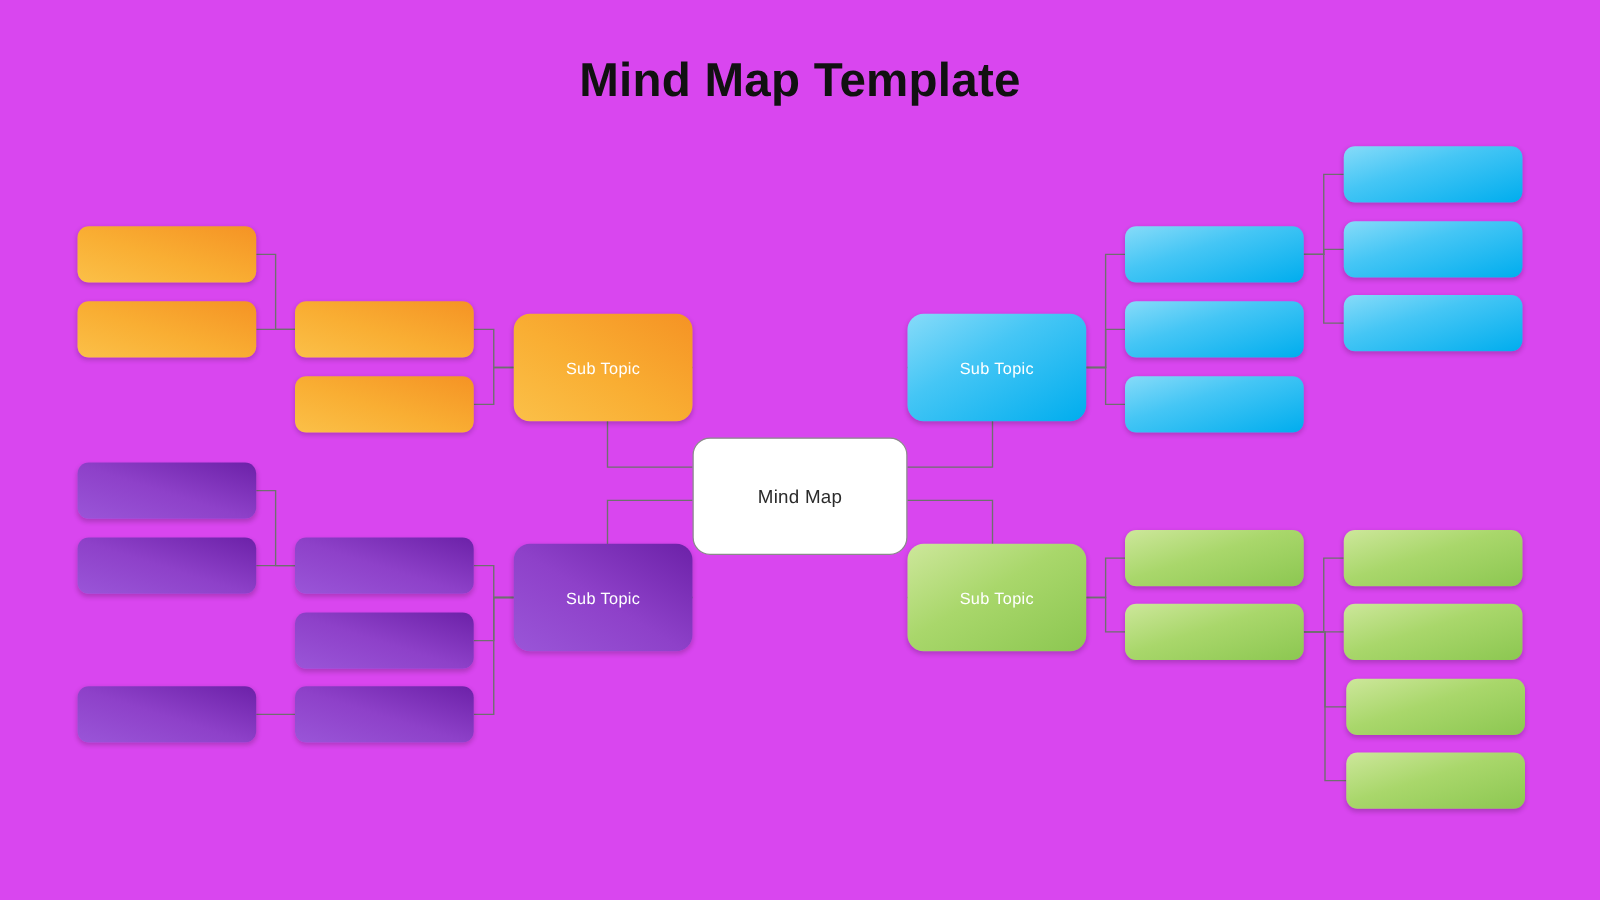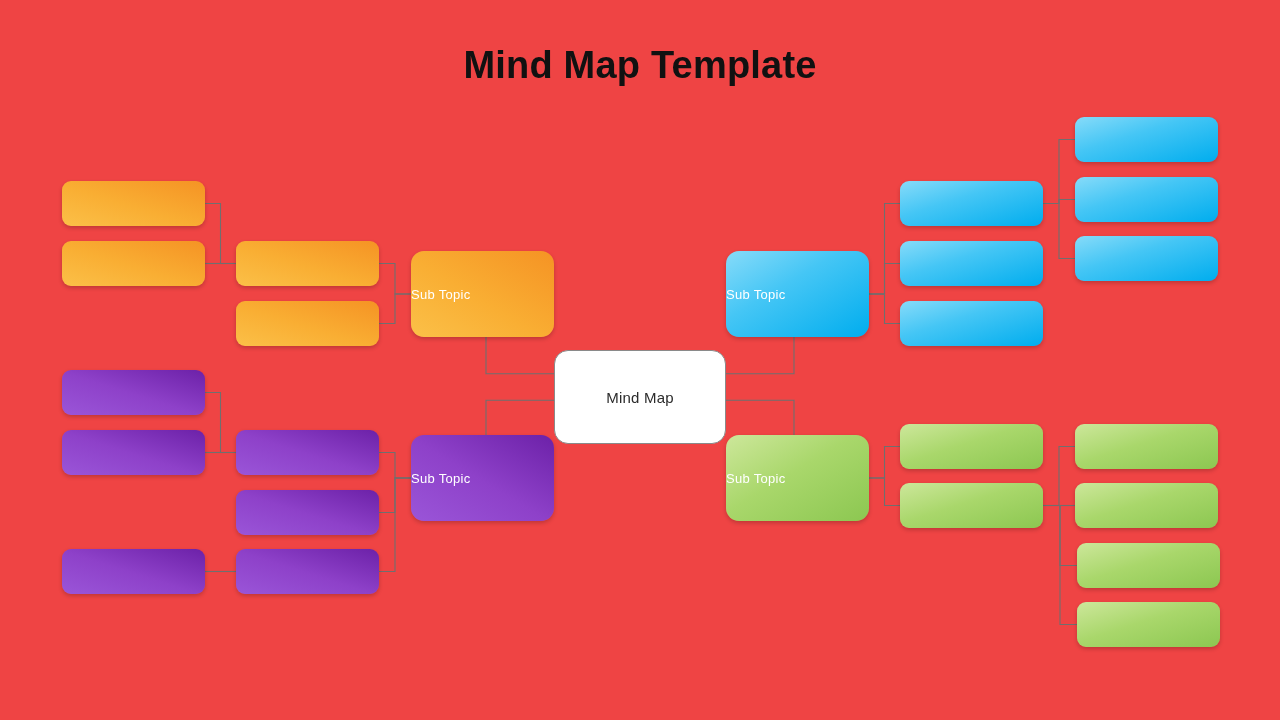--- a/index.html
+++ b/index.html
@@ -10,21 +10,21 @@
   }
   body {
     font-family: "Liberation Sans", sans-serif;
     -webkit-font-smoothing: antialiased;
   }
 
   #canvas {
     position: relative;
     width: 1280px;
     height: 720px;
-    background: #ef4444;
+    background: #d946ef;
     overflow: hidden;
   }
 
   
   #page-title {
     position: absolute;
     left: 0;
     top: 44px;
     width: 1280px;
     text-align: center;
@@ -44,21 +44,21 @@
     height: 720px;
     pointer-events: none;
   }
 
   
   .node {
     position: absolute;
     box-sizing: border-box;
     display: flex;
     align-items: center;
-    justify-content: flex-start;
+    justify-content: center;
     color: #ffffff;
     font-size: 13px;
     letter-spacing: 0.3px;
     font-family: "Liberation Sans", sans-serif;
     border-radius: 9px;
     box-shadow: 0 2px 4px rgba(0,0,0,0.20);
   }
   .node.leaf   { border-radius: 9px; }
   .node.branch { border-radius: 13px; }
 

